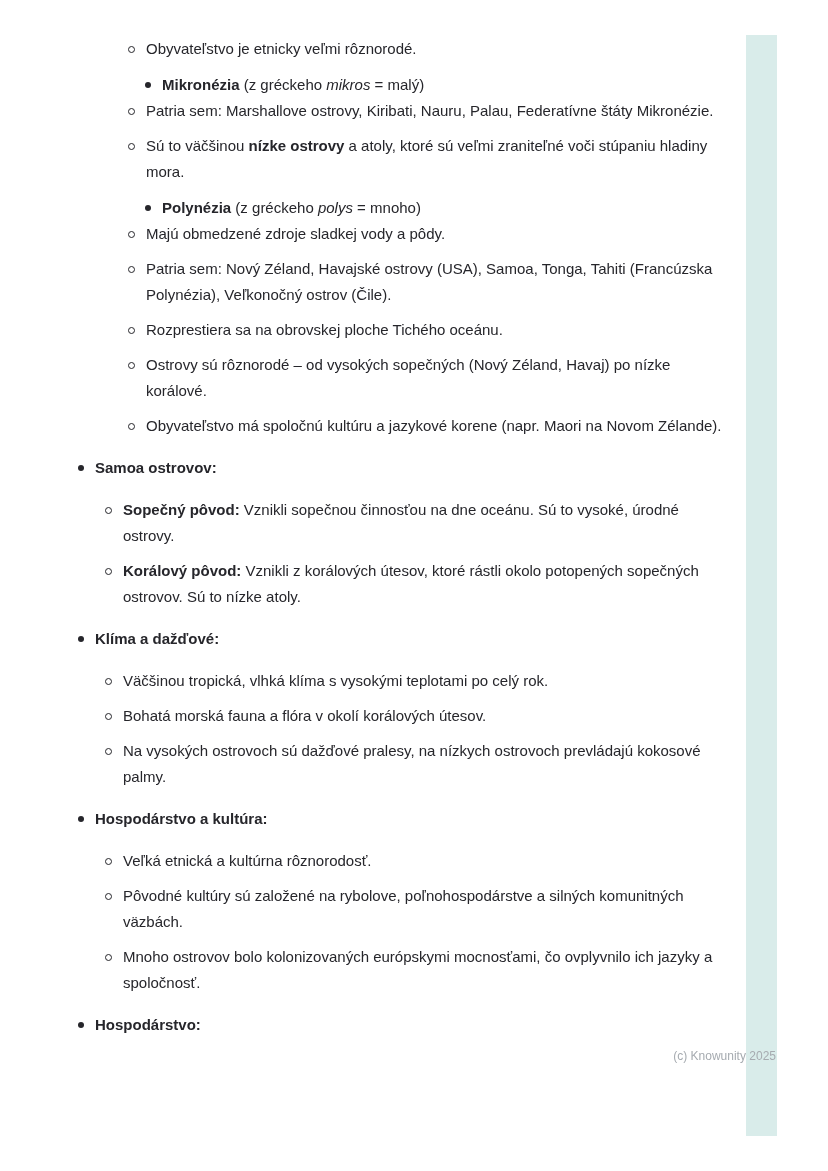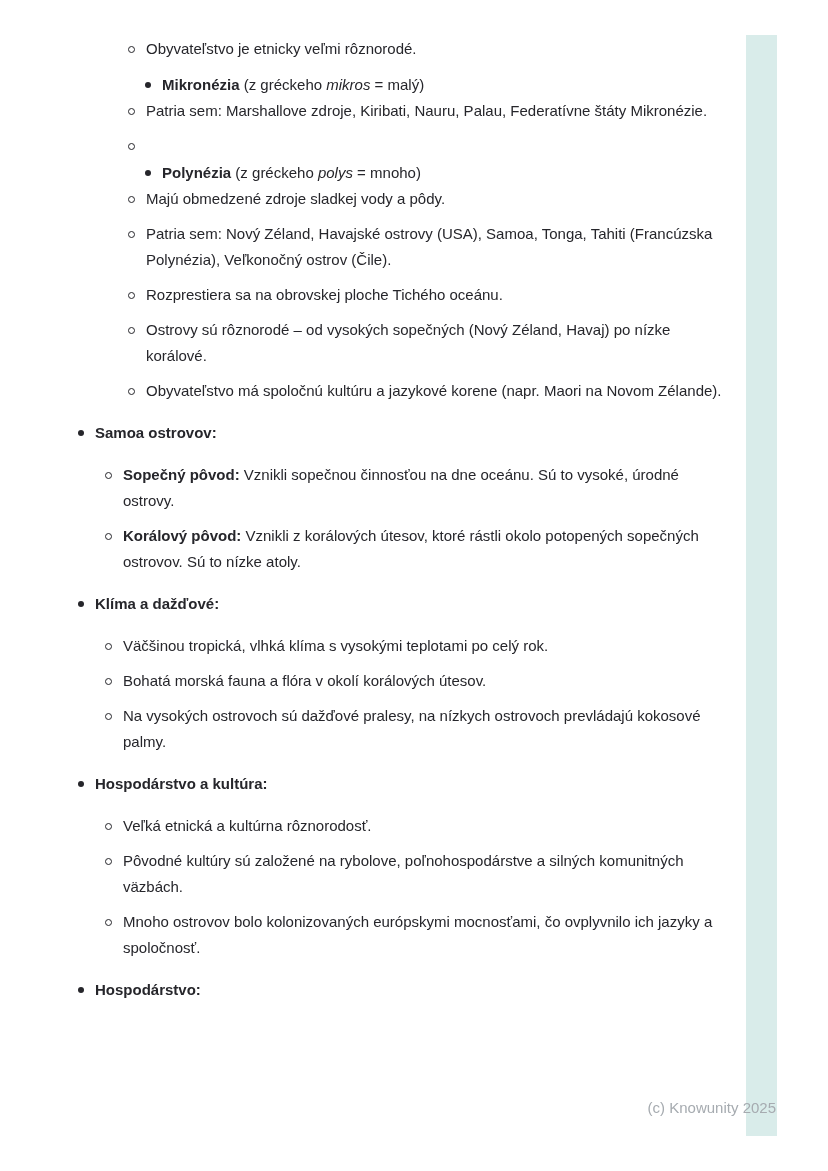--- a/index.html
+++ b/index.html
@@ -54,23 +54,23 @@
     margin-right: 11px;
     box-sizing: border-box;
   }
   .bullet.disc { background: #26262b; }
   .bullet.circle { border: 1.5px solid #26262b; background: transparent; width: 7px; height: 7px; }
   .text { flex: 1 1 auto; }
   .text .b { font-weight: 700; }
   .text .i { font-style: italic; }
   .footer-credit {
     position: absolute;
-    top: 1100px;
+    top: 1048px;
     right: 52px;
-    font-size: 15px;
+    font-size: 12px;
     line-height: 16px;
     color: #a6abb0;
     z-index: 3;
   }
 </style>
 </head>
 <body>
 
 <div class="page">
   <div class="accent-stripe"></div>
@@ -79,24 +79,25 @@
         <div class="block level-3">
           <span class="bullet circle"></span>
           <span class="text"><span>Obyvateľstvo je etnicky veľmi rôznorodé.</span></span>
         </div>
         <div class="block level-2 heading">
           <span class="bullet disc"></span>
           <span class="text"><span class="b">Mikronézia</span><span> (z gréckeho </span><span class="i">mikros</span><span> = malý)</span></span>
         </div>
         <div class="block level-3">
           <span class="bullet circle"></span>
-          <span class="text"><span>Patria sem: Marshallove zdroje, Kiribati, Nauru, Palau, Federatívne štáty Mikronézie.</span></span>
+          <span class="text"><span>Patria sem: Marshallove ostrovy, Kiribati, Nauru, Palau, Federatívne štáty Mikronézie.</span></span>
         </div>
         <div class="block level-3">
           <span class="bullet circle"></span>
+          <span class="text"><span>Sú to väčšinou </span><span class="b">nízke ostrovy</span><span> a atoly, ktoré sú veľmi zraniteľné voči stúpaniu hladiny mora.</span></span>
         </div>
         <div class="block level-2 heading">
           <span class="bullet disc"></span>
           <span class="text"><span class="b">Polynézia</span><span> (z gréckeho </span><span class="i">polys</span><span> = mnoho)</span></span>
         </div>
         <div class="block level-3">
           <span class="bullet circle"></span>
           <span class="text"><span>Majú obmedzené zdroje sladkej vody a pôdy.</span></span>
         </div>
         <div class="block level-3">

